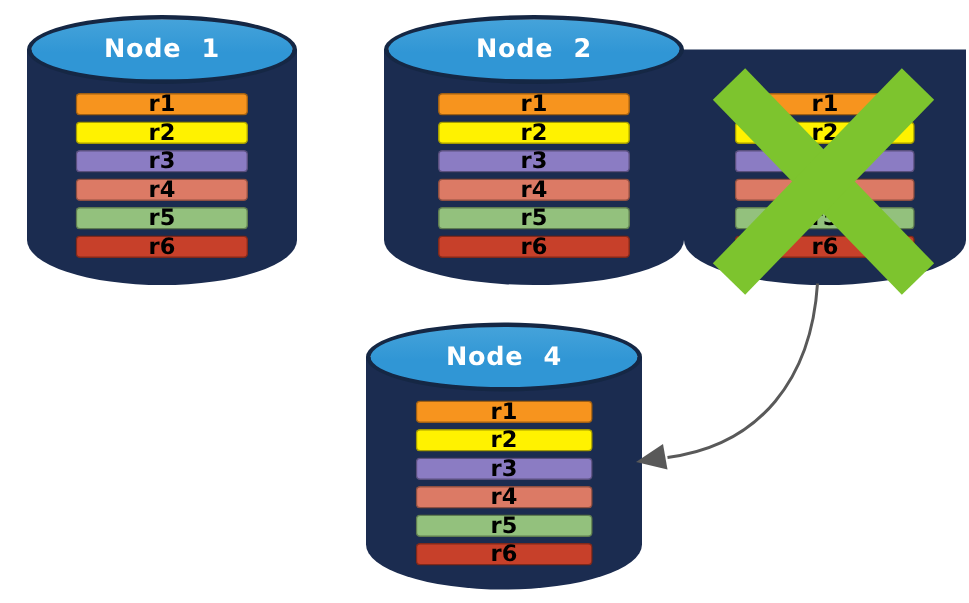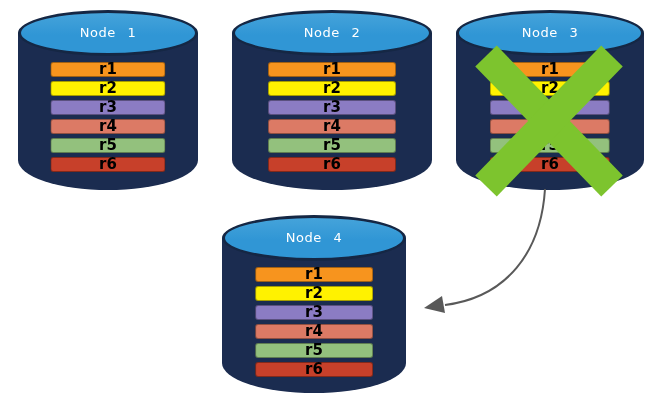--- a/index.html
+++ b/index.html
@@ -17,21 +17,21 @@
     position:absolute;left:0;right:0;top:0;height:46px;
     border-radius:50%;
     background:linear-gradient(180deg,#45a3da 0%,var(--cyl-top) 55%);
     border:3px solid var(--cyl-outline);
     box-sizing:border-box;
     text-align:center;
     z-index:2;
   }
   .node-title{
     display:block;line-height:40px;
-    color:var(--title-text);font-size:13px;font-weight:normal;
+    color:var(--title-text);font-size:17px;font-weight:bold;
     word-spacing:7px;letter-spacing:0.5px;
   }
   .rows{
     position:absolute;left:50%;transform:translateX(-50%);
     top:52px;width:64%;z-index:3;
   }
   .row-bar{
     height:13px;margin-bottom:4px;border-radius:3px;
     border:1px solid rgba(0,0,0,0.35);
     font-size:15px;font-weight:bold;line-height:13px;
@@ -62,55 +62,52 @@
     <div class="rows">
         <div class="row-bar" style="background: rgb(247, 148, 30);">r1</div>
         <div class="row-bar" style="background: rgb(255, 242, 0);">r2</div>
         <div class="row-bar" style="background: rgb(139, 124, 195);">r3</div>
         <div class="row-bar" style="background: rgb(220, 122, 101);">r4</div>
         <div class="row-bar" style="background: rgb(147, 193, 125);">r5</div>
         <div class="row-bar" style="background: rgb(199, 64, 42);">r6</div>
       </div>
   </div>
 
-  <div class="node" style="left:232px;top:10px;width:200px;height:180px">
+  <div class="node" style="left:256px;top:10px;width:200px;height:180px">
     <div class="cyl-body"></div>
     <div class="cyl-top">
       <span class="node-title">Node 2</span>
     </div>
     <div class="rows">
         <div class="row-bar" style="background: rgb(247, 148, 30);">r1</div>
         <div class="row-bar" style="background: rgb(255, 242, 0);">r2</div>
         <div class="row-bar" style="background: rgb(139, 124, 195);">r3</div>
         <div class="row-bar" style="background: rgb(220, 122, 101);">r4</div>
         <div class="row-bar" style="background: rgb(147, 193, 125);">r5</div>
         <div class="row-bar" style="background: rgb(199, 64, 42);">r6</div>
       </div>
   </div>
 
   <div class="node" style="left:456px;top:10px;width:188px;height:180px">
     <div class="cyl-body"></div>
-    <div class="cyl-top">
-      <span class="node-title">Node 3</span>
-    </div>
     <div class="rows">
         <div class="row-bar" style="background: rgb(247, 148, 30);">r1</div>
         <div class="row-bar" style="background: rgb(255, 242, 0);">r2</div>
         <div class="row-bar" style="background: rgb(139, 124, 195);">r3</div>
         <div class="row-bar" style="background: rgb(220, 122, 101);">r4</div>
         <div class="row-bar" style="background: rgb(147, 193, 125);">r5</div>
         <div class="row-bar" style="background: rgb(199, 64, 42);">r6</div>
       </div>
     <svg class="fail-x" viewBox="0 0 150 138">
       <line x1="12" y1="4" x2="138" y2="134"></line>
       <line x1="138" y1="4" x2="12" y2="134"></line>
     </svg>
   </div>
 
-  <div class="node" style="left:222px;top:215px;width:184px;height:178px">
+  <div class="node" style="left:244px;top:215px;width:184px;height:178px">
     <div class="cyl-body"></div>
     <div class="cyl-top">
       <span class="node-title">Node 4</span>
     </div>
     <div class="rows">
         <div class="row-bar" style="background: rgb(247, 148, 30);">r1</div>
         <div class="row-bar" style="background: rgb(255, 242, 0);">r2</div>
         <div class="row-bar" style="background: rgb(139, 124, 195);">r3</div>
         <div class="row-bar" style="background: rgb(220, 122, 101);">r4</div>
         <div class="row-bar" style="background: rgb(147, 193, 125);">r5</div>

